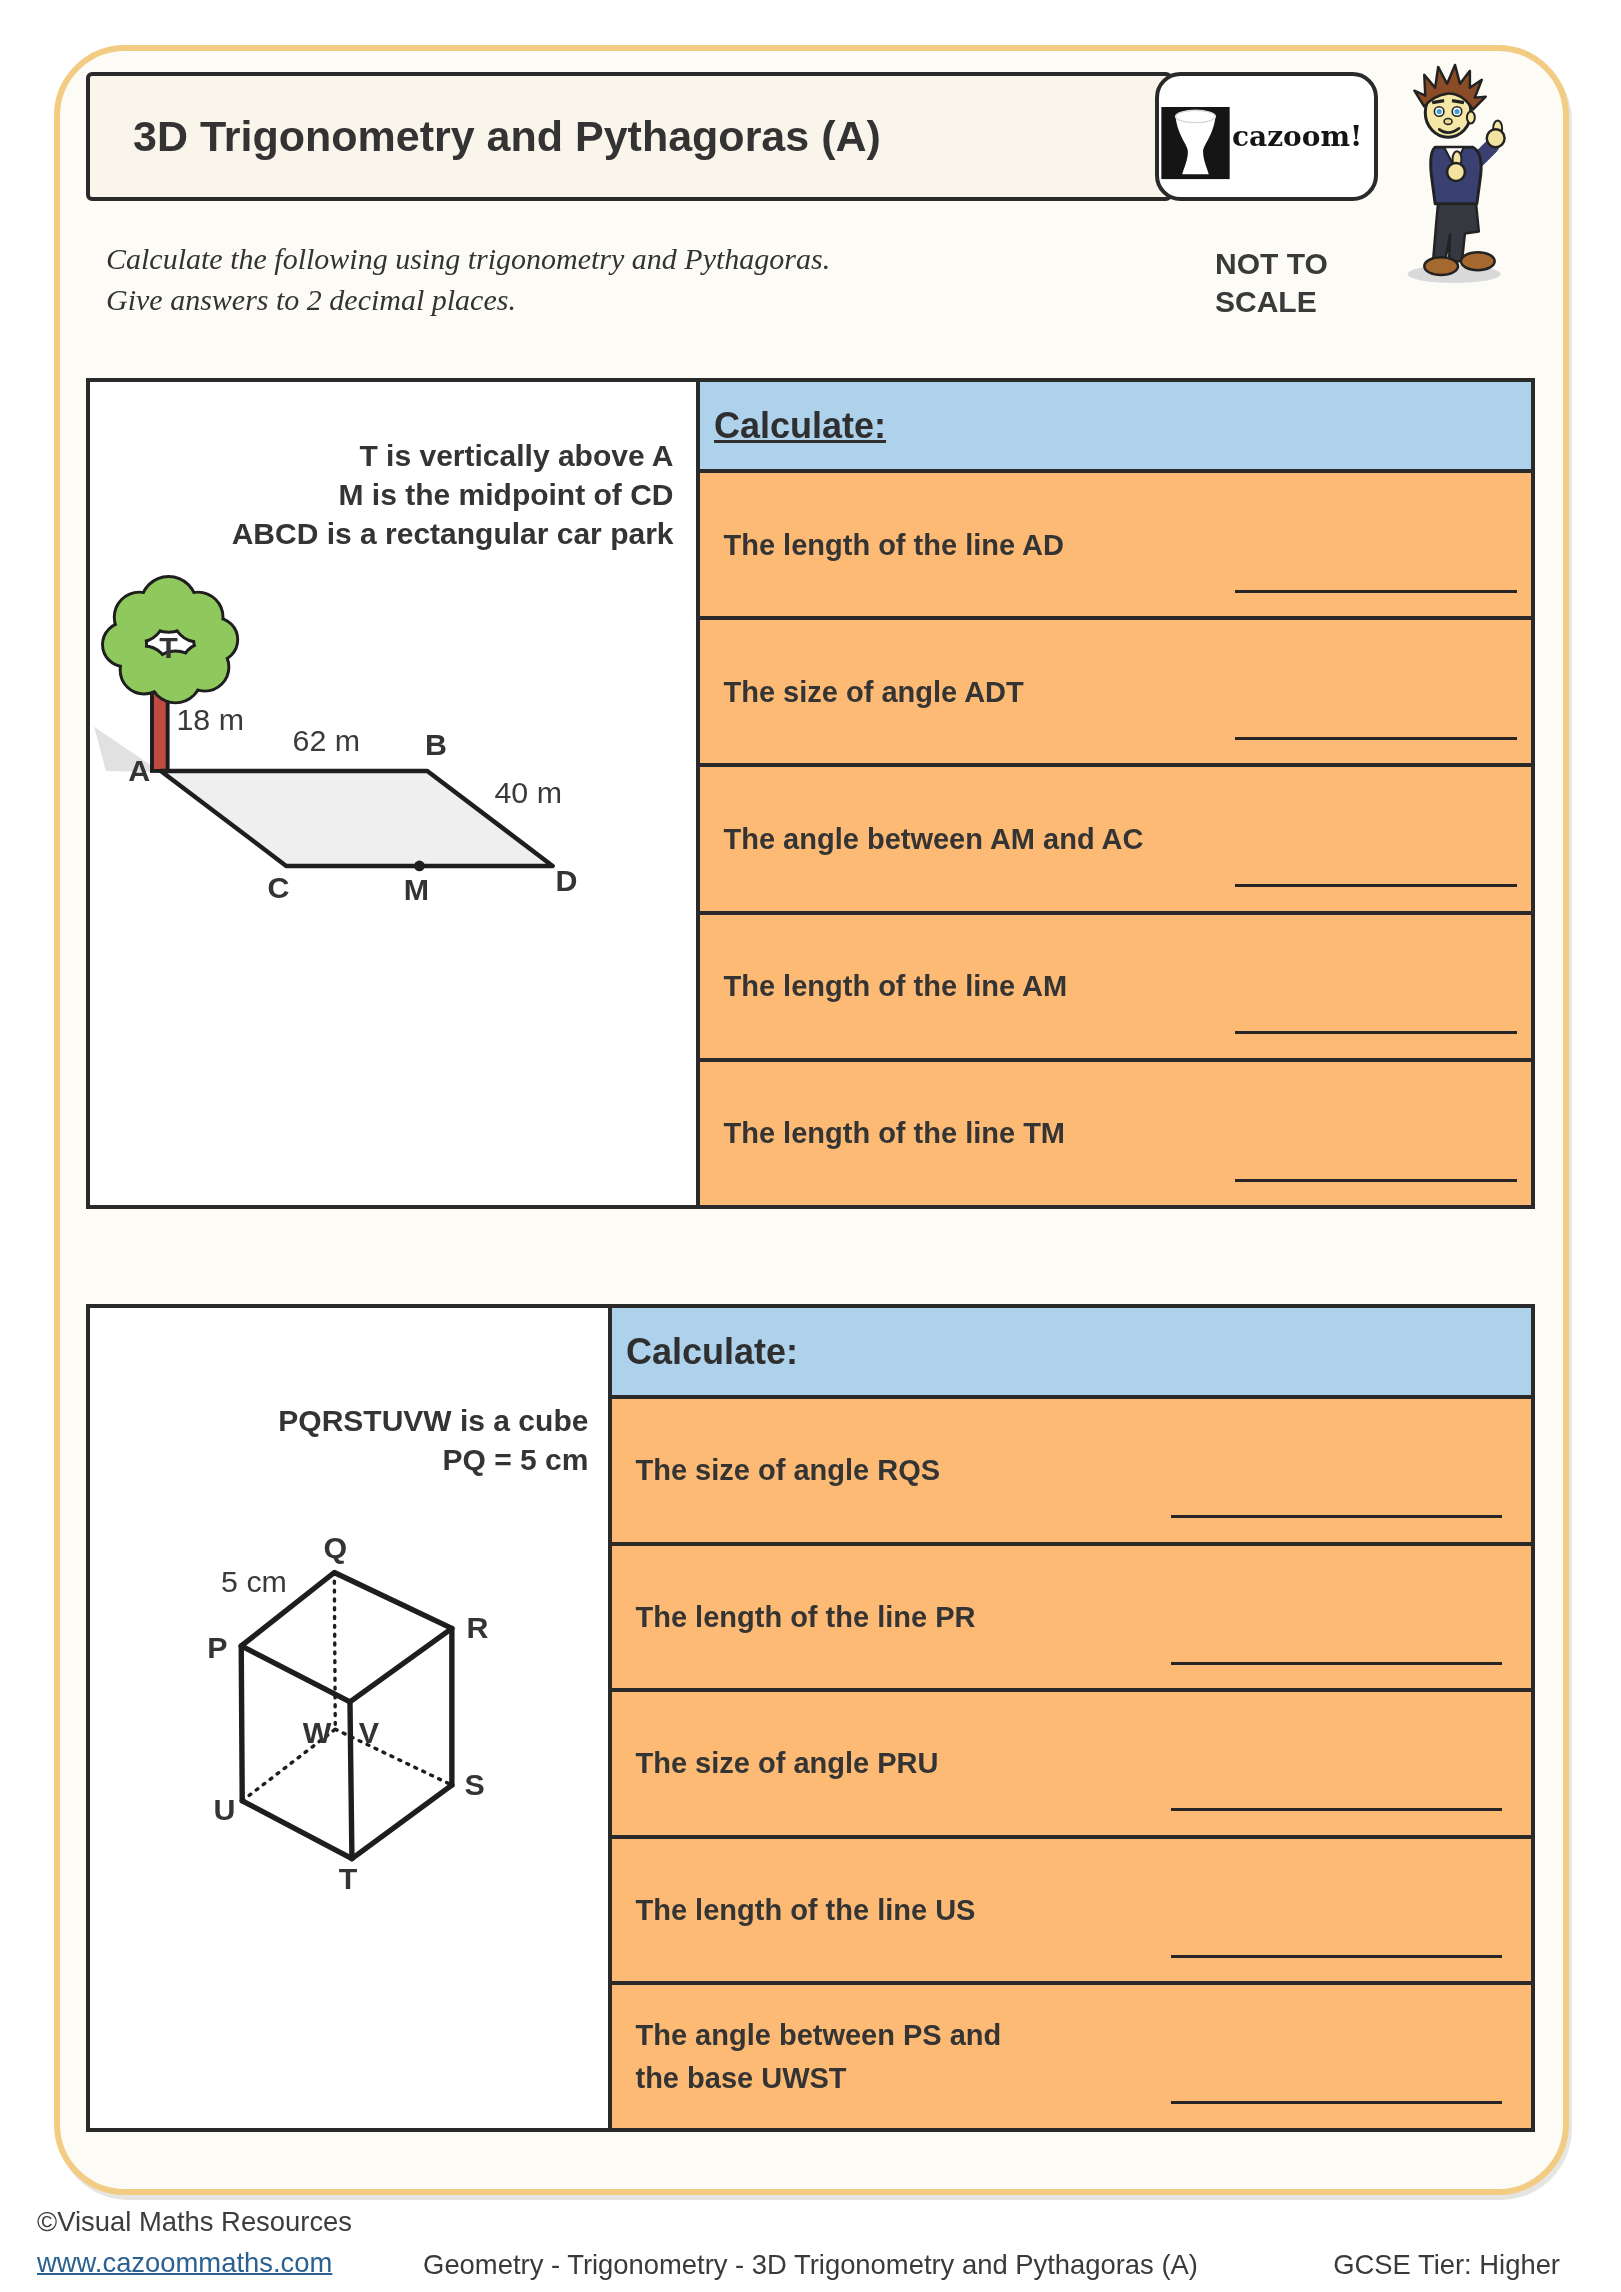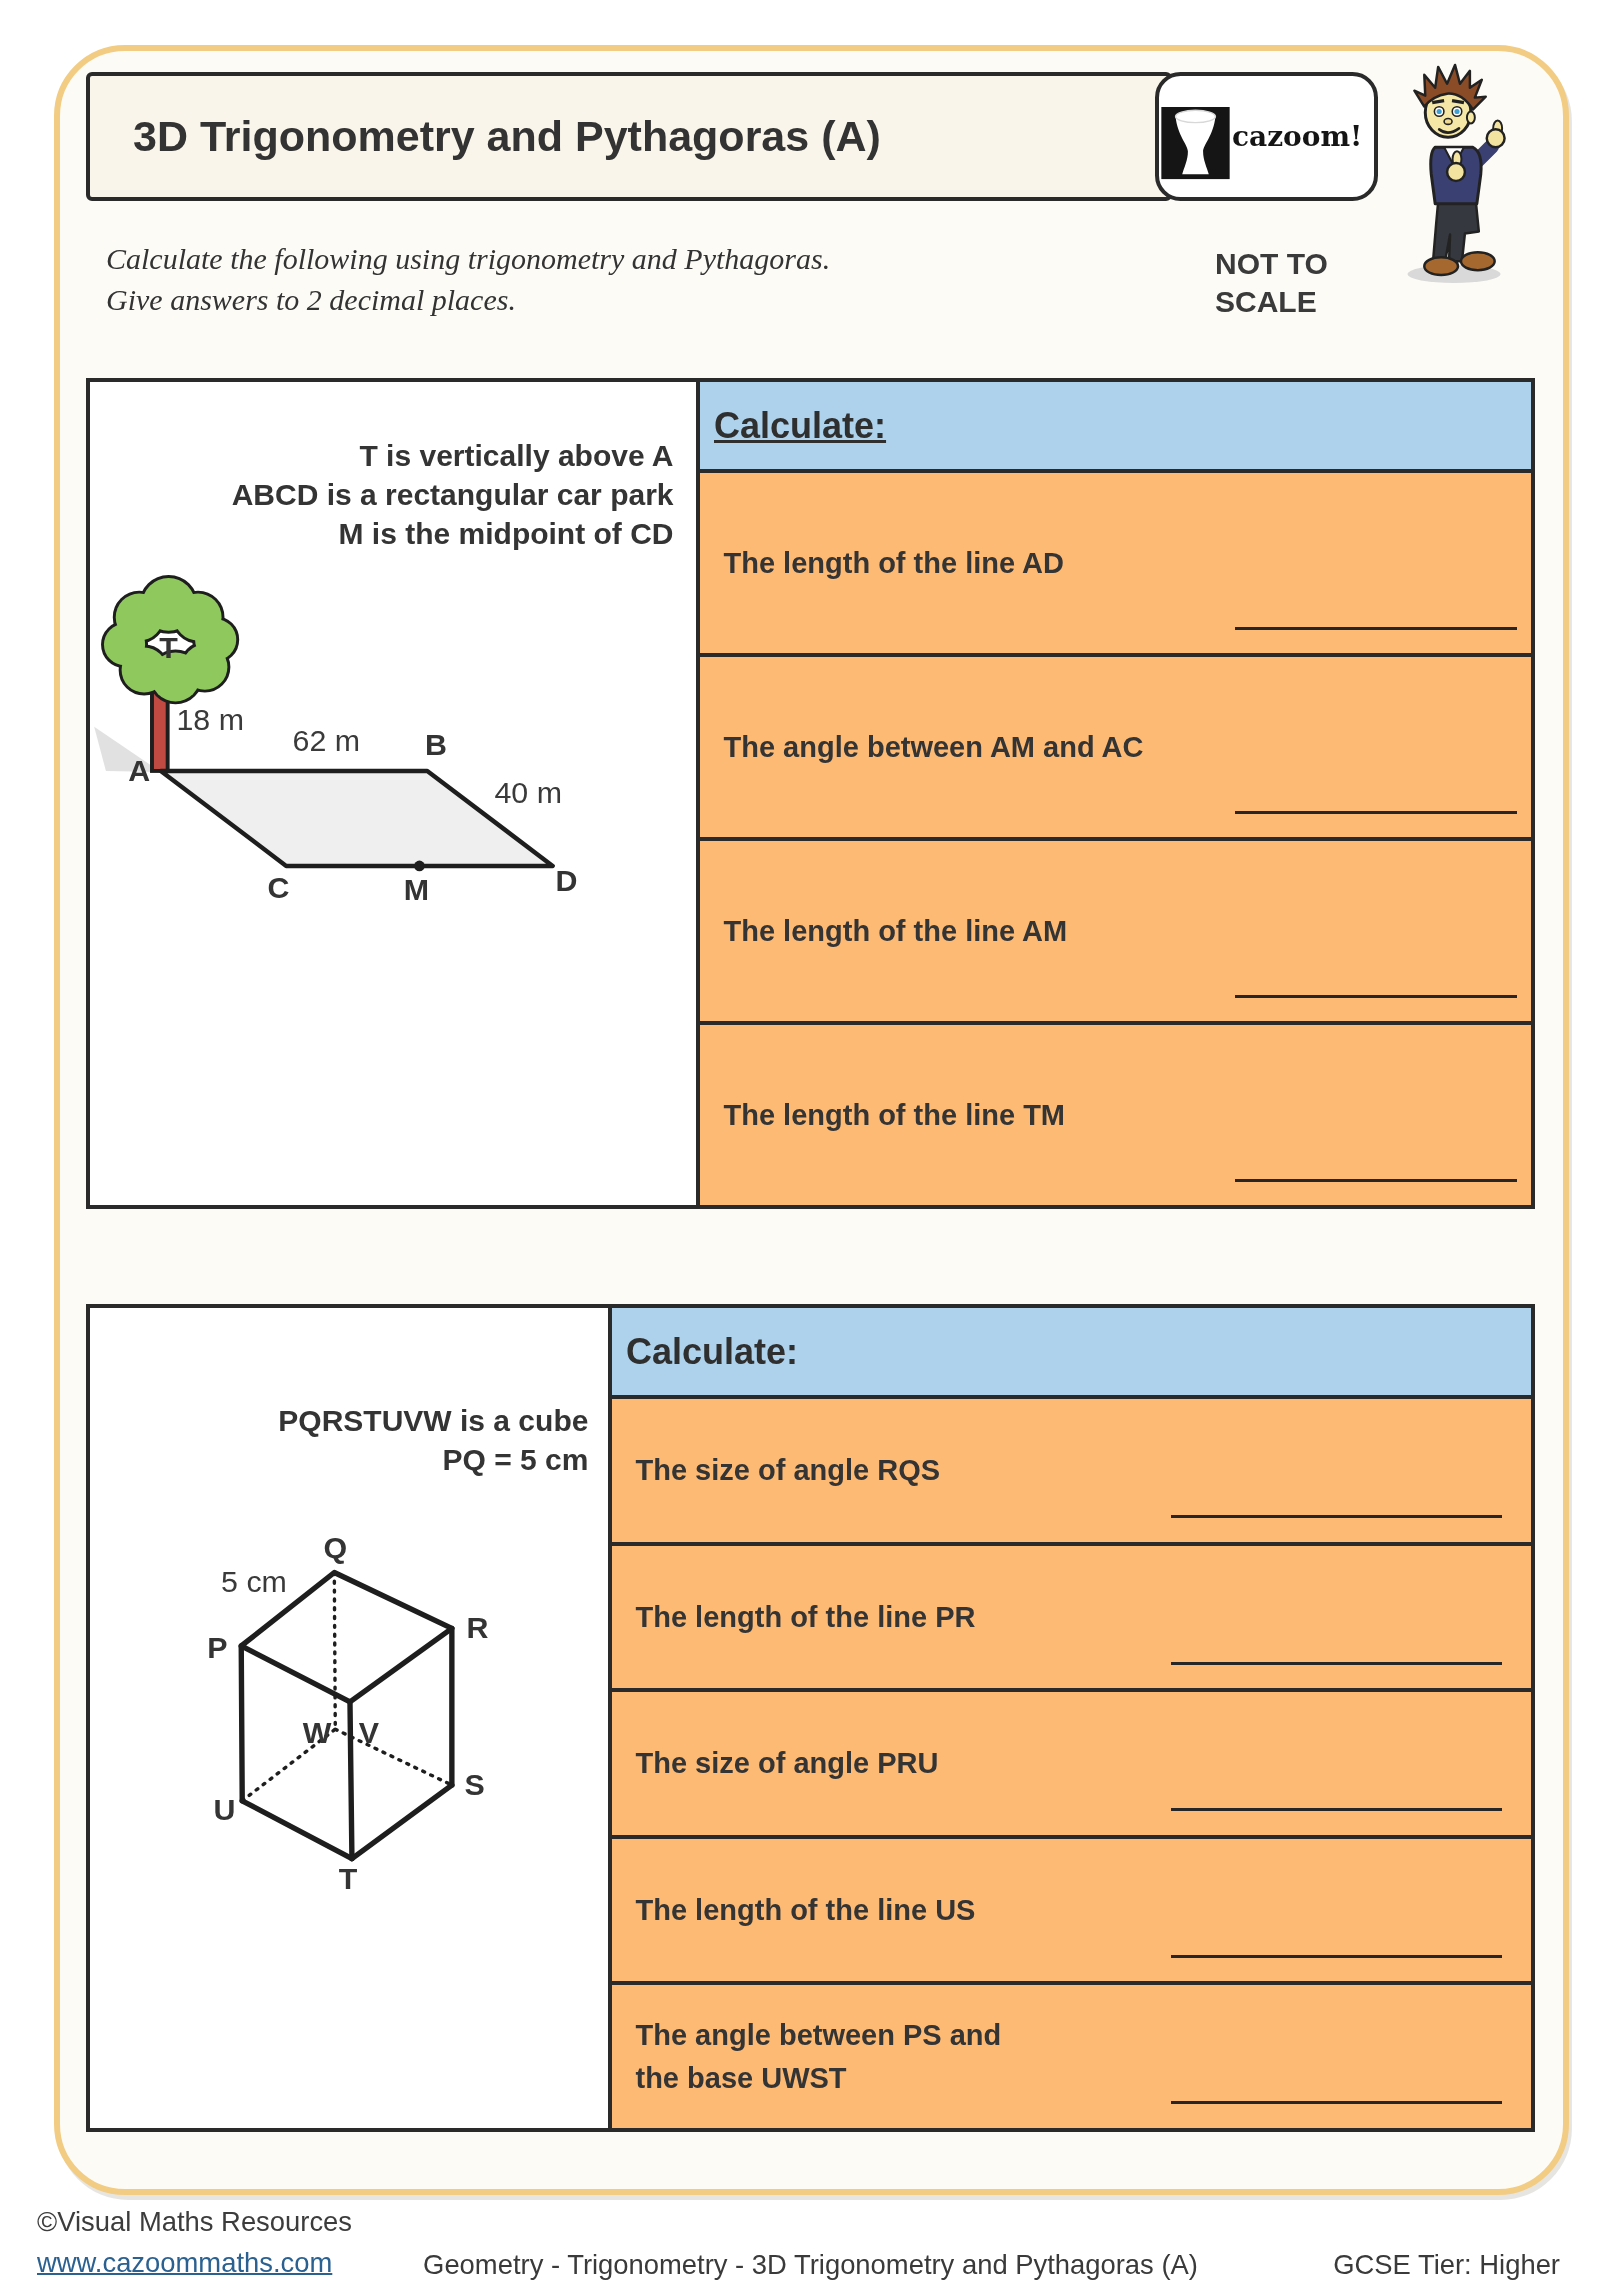--- a/index.html
+++ b/index.html
@@ -136,22 +136,22 @@
 
 <div class="nts">
   <span>NOT TO</span>
   <span>SCALE</span>
 </div>
 
 <section class="problem p1">
   <div class="cell-left">
     <div class="desc">
       <span>T is vertically above A</span>
+      <span>M is the midpoint of CD</span>
       <span>ABCD is a rectangular car park</span>
-      <span>M is the midpoint of CD</span>
     </div>
     <svg class="diagram" width="605" height="821" viewBox="0 0 617 838">
 
       <polygon points="72,398 4,352 16,397" fill="#C9C9C9" opacity="0.55"></polygon>
 
       <rect x="63" y="298" width="16" height="99" fill="#C14B42" stroke="#1E1E1E" stroke-width="4"></rect>
 
       <g stroke="#1E1E1E" stroke-width="6" fill="#8FC95E">
         <circle cx="50" cy="240" r="24"></circle>
           <circle cx="80" cy="227" r="27"></circle>
@@ -193,20 +193,27 @@
     <div class="calc-header">Calculate:</div>
     <div class="calc-row">
       <div class="q">
           <span>The length of the line AD</span>
           <span></span>
         </div>
       <div class="al"></div>
     </div>
     <div class="calc-row">
       <div class="q">
+          <span>The size of angle ADT</span>
+          <span></span>
+        </div>
+      <div class="al"></div>
+    </div>
+    <div class="calc-row">
+      <div class="q">
           <span>The angle between AM and AC</span>
           <span></span>
         </div>
       <div class="al"></div>
     </div>
     <div class="calc-row">
       <div class="q">
           <span>The length of the line AM</span>
           <span></span>
         </div>

